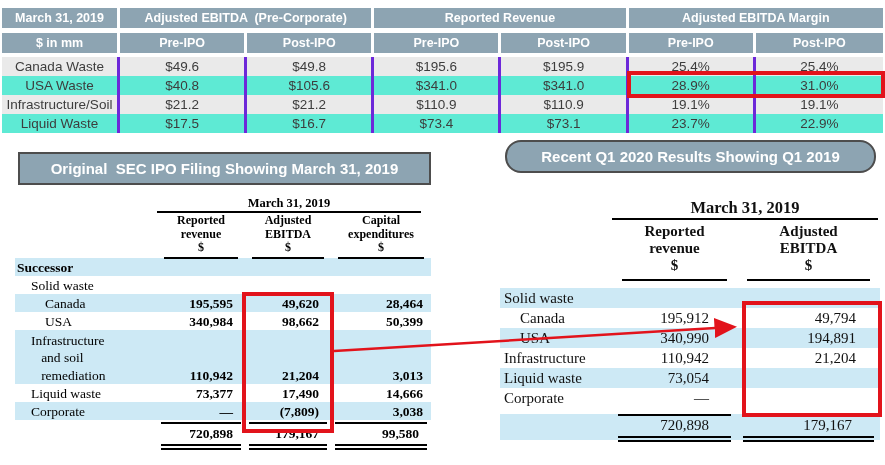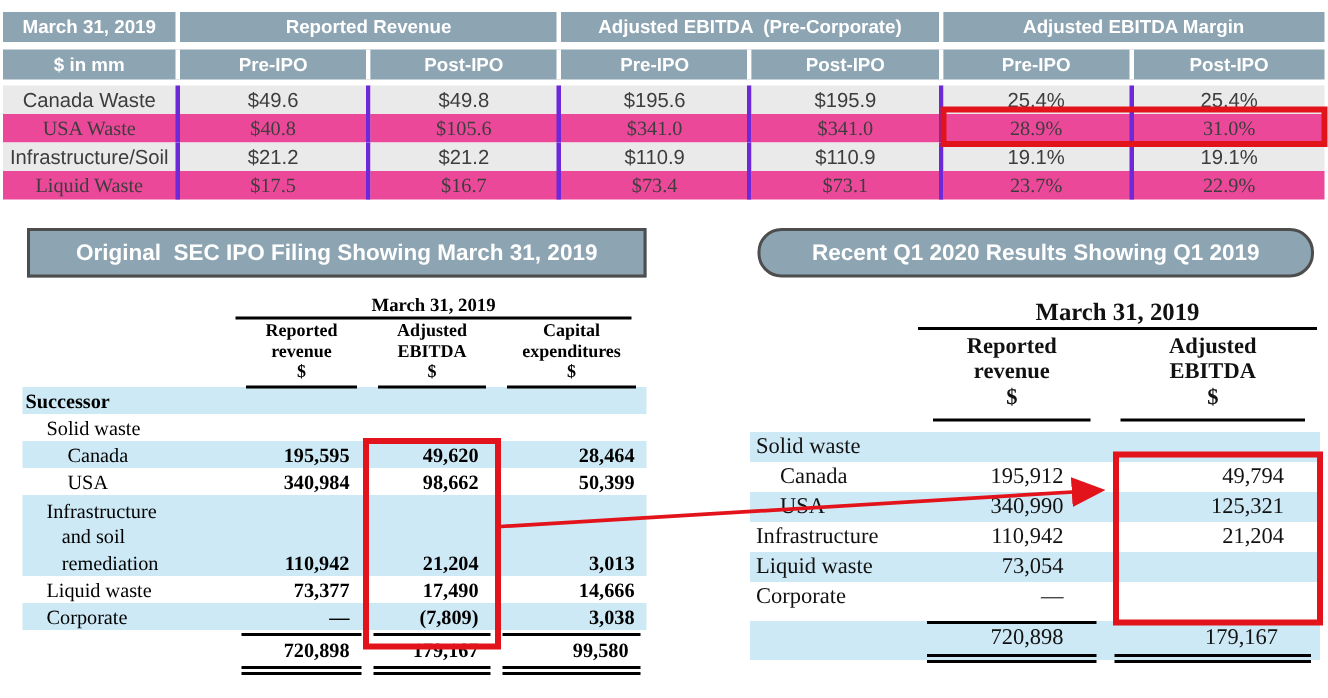--- a/index.html
+++ b/index.html
@@ -21,40 +21,40 @@
     white-space:pre-wrap;overflow:hidden;
   }
   .tt-head1{margin-bottom:5px;}
   .tt-head2{margin-bottom:4px;}
   .sp2{grid-column:span 2;}
   .tt-c{
     font-size:13.5px;color:#3d3d3d;text-align:center;
     line-height:19px;height:19px;
   }
   .r-light>div{background:#eaeaea;}
-  .r-dark>div{background:#ec4899;font-family:Liberation Serif, serif;}
+  .r-dark>div{background:#5eead4;}
   .r-light>div,.r-dark>div{border-right:3px solid #6d28d9;}
   .r-light>div:last-child,.r-dark>div:last-child{border-right:none;}
 
   
   .redbox{position:absolute;border:4px solid #e2131b;box-sizing:border-box;z-index:30;}
   .rb-top{left:627px;top:71px;width:258px;height:27px;}
   .rb-left{left:242px;top:292px;width:92px;height:141px;}
   .rb-right{left:742px;top:301px;width:140px;height:116px;}
   .arrow-svg{position:absolute;left:0;top:0;width:885px;height:465px;z-index:25;pointer-events:none;}
 
   
   .panel-title{
     position:absolute;height:33px;box-sizing:border-box;
     background:#8da4b2;border:2px solid #4d4d4d;
     color:#ffffff;font-weight:bold;font-size:15px;
     text-align:center;line-height:29px;white-space:pre-wrap;
   }
   .title-left{left:18px;top:152px;width:413px;}
-  .title-right{left:505px;top:152px;width:371px;border-radius:16px;}
+  .title-right{left:505px;top:140px;width:371px;border-radius:16px;}
 
   
   .lt{position:absolute;left:15px;top:196px;width:416px;font-family:"Liberation Serif",serif;color:#000;}
   .lt-head{position:relative;height:62px;}
   .lt-date{
     position:absolute;left:142px;top:0;width:264px;
     font-size:12.5px;font-weight:bold;text-align:center;
     border-bottom:2px solid #000;padding-bottom:0px;box-sizing:border-box;height:17px;
   }
   .lt-cols{position:absolute;left:0;top:18px;width:416px;display:grid;grid-template-columns:142px 88px 86px 100px;}
@@ -106,22 +106,22 @@
     margin:0 6px;border-top:2px solid #000;border-bottom:6px double #000;
     font-size:15px;text-align:right;padding:1px 22px 2px 0;
   }
 </style>
 </head>
 <body>
 
 <div class="top-table">
   <div class="tt-row tt-head1">
     <div class="tt-h">March 31, 2019</div>
+    <div class="tt-h sp2">Adjusted EBITDA  (Pre-Corporate)</div>
     <div class="tt-h sp2">Reported Revenue</div>
-    <div class="tt-h sp2">Adjusted EBITDA  (Pre-Corporate)</div>
     <div class="tt-h sp2">Adjusted EBITDA Margin</div>
   </div>
   <div class="tt-row tt-head2">
     <div class="tt-h">$ in mm</div>
     <div class="tt-h">Pre-IPO</div>
     <div class="tt-h">Post-IPO</div>
     <div class="tt-h">Pre-IPO</div>
     <div class="tt-h">Post-IPO</div>
     <div class="tt-h">Pre-IPO</div>
     <div class="tt-h">Post-IPO</div>
@@ -257,21 +257,21 @@
       <div></div>
   </div>
   <div class="rt-row">
     <div class="lbl rt-ind">Canada</div>
     <div class="num">195,912</div>
     <div class="num eb">49,794</div>
   </div>
   <div class="rt-row blue">
     <div class="lbl rt-ind">USA</div>
     <div class="num">340,990</div>
-    <div class="num eb">125,321</div>
+    <div class="num eb">194,891</div>
   </div>
   <div class="rt-row">
     <div class="lbl rt-ind0">Infrastructure</div>
     <div class="num">110,942</div>
     <div class="num eb">21,204</div>
   </div>
   <div class="rt-row blue">
     <div class="lbl rt-ind0">Liquid waste</div>
     <div class="num">73,054</div>
   </div>

